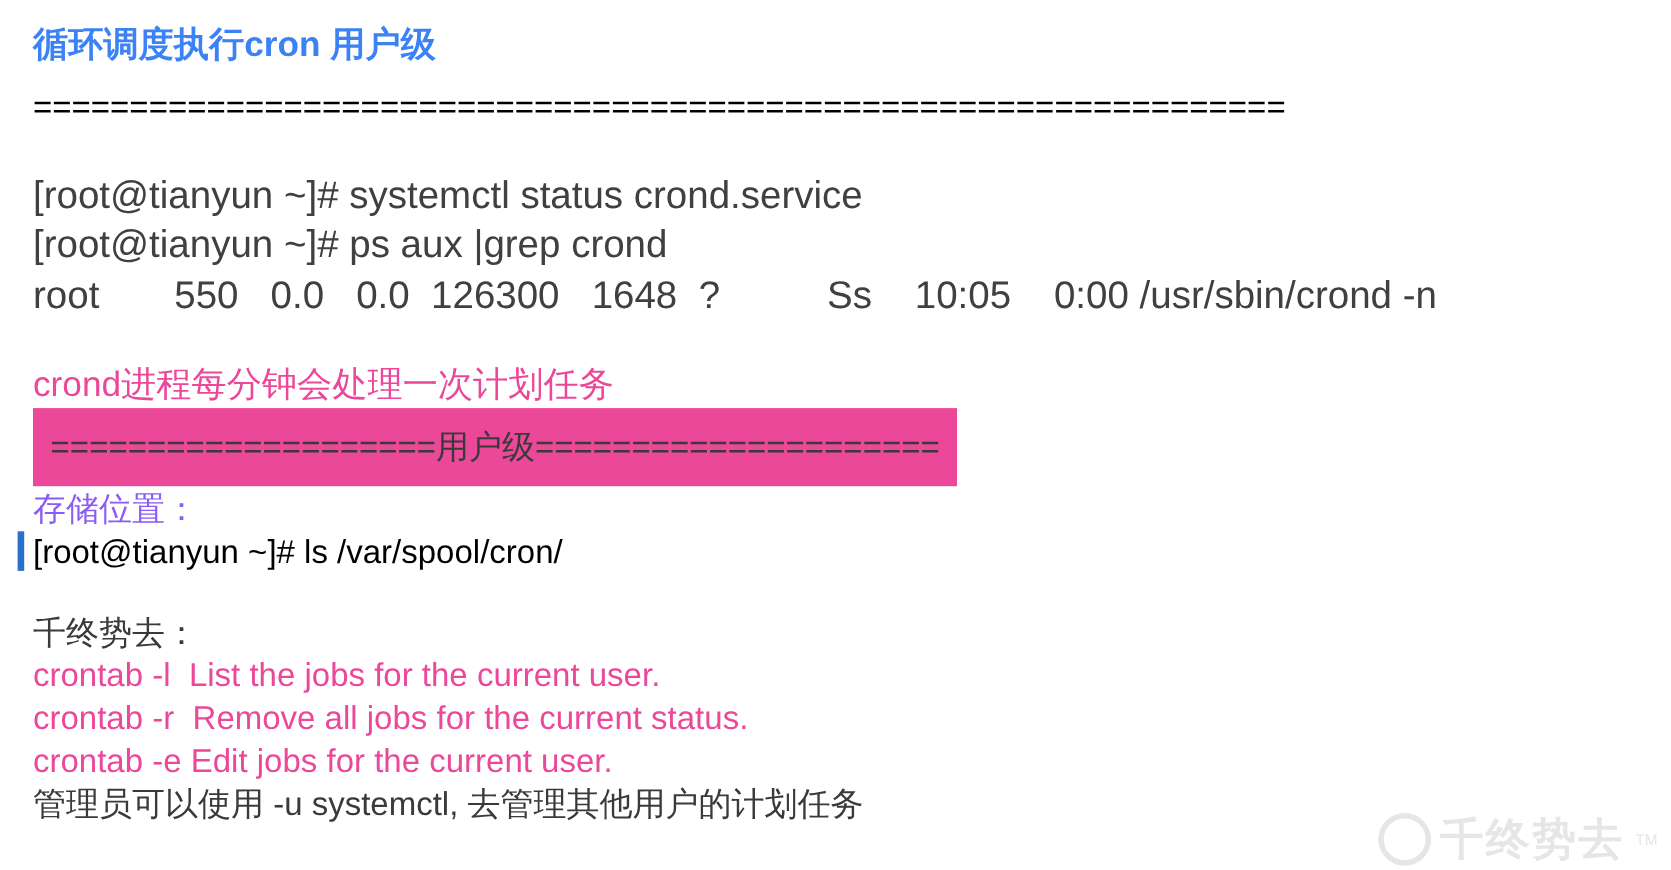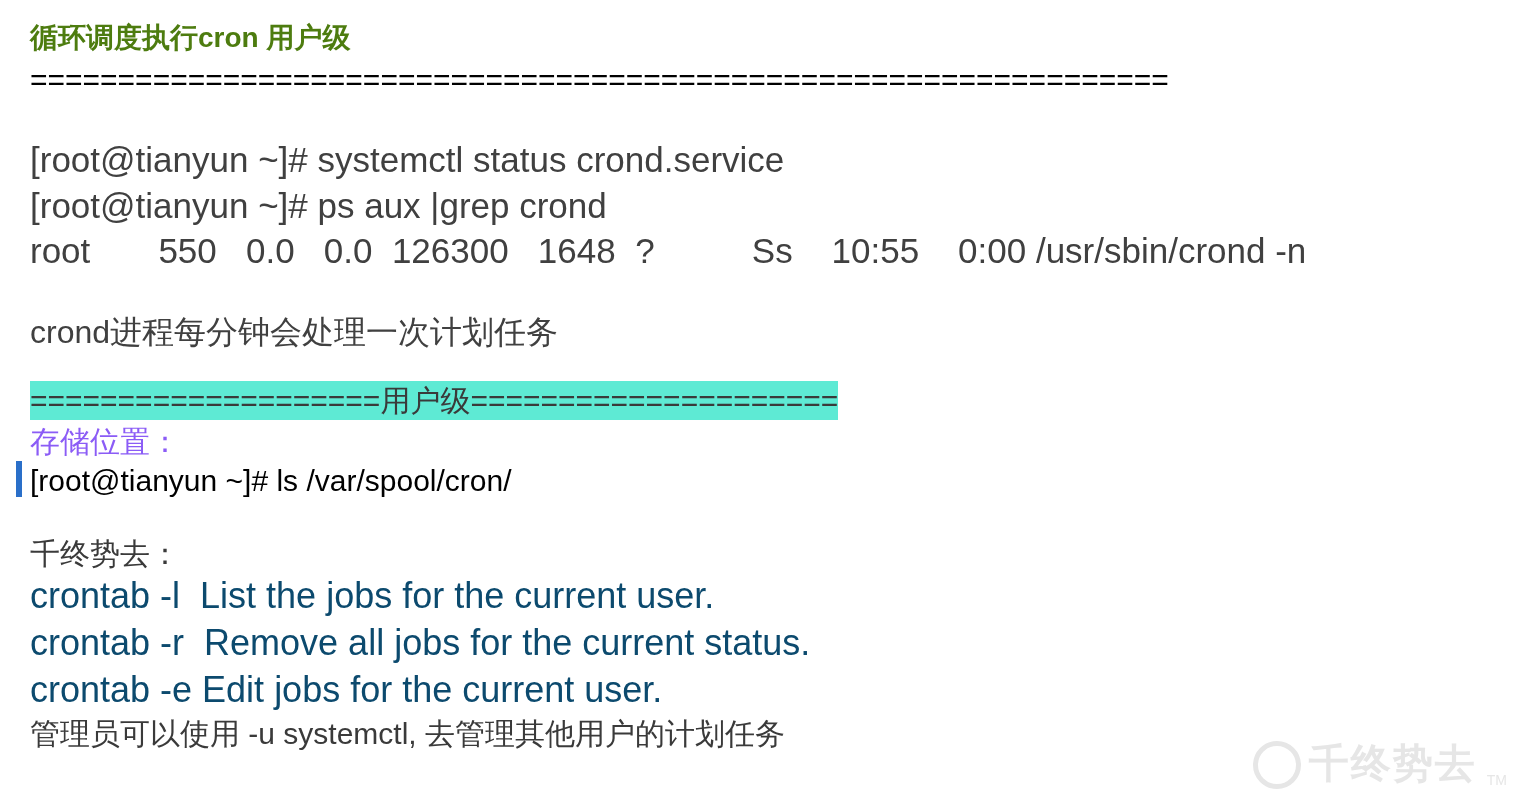--- a/index.html
+++ b/index.html
@@ -13,52 +13,51 @@
       padding: 20px 30px;
       font-size: 30px;
       line-height: 1.3;
       color: #000;
       width: 1519px;
       height: 791px;
       overflow: hidden;
       position: relative;
     }
     .title {
-      color: #4d7c0f;
-      font-size: 28px;
+      color: #3b82f6;
+      font-size: 32px;
       font-weight: bold;
-      margin-bottom: 4px;
+      margin-bottom: 16px;
     }
     .separator-top {
       color: #000;
       font-size: 30px;
       letter-spacing: 0;
       white-space: nowrap;
       overflow: hidden;
     }
     .cmd-block {
       margin-top: 38px;
       font-size: 35px;
       color: #404040;
     }
     .cmd-line {
       white-space: pre;
     }
     .red-note {
-      color: #404040;
+      color: #ec4899;
       font-size: 32px;
       margin-top: 38px;
-      margin-bottom: 28px;
     }
     .highlighted-sep {
-      background: #5eead4;
+      background: #ec4899;
       display: inline-block;
       font-size: 30px;
       color: #3a3a3a;
-      padding: 0;
+      padding: 16px;
       white-space: pre;
       margin-bottom: 2px;
     }
     .storage-label {
       font-size: 30px;
       color: #8b5cf6;
     }
     .cursor-line {
       position: relative;
     }
@@ -69,36 +68,36 @@
       width: 6px;
       height: 36px;
       background: #2a6fc9;
     }
     .mgmt-label {
       font-size: 30px;
       color: #3a3a3a;
       margin-top: 34px;
     }
     .mgmt-line {
-      font-size: 36px;
-      color: #0c4a6e;
+      font-size: 30px;
+      color: #ec4899;
       white-space: pre;
     }
     .admin-note {
       font-size: 30px;
       color: #3a3a3a;
     }
     .watermark {
       position: absolute;
       right: 12px;
       bottom: 2px;
       color: #e6e6e6;
       font-size: 40px;
       display: flex;
-      align-items: flex-end;
+      align-items: center;
       gap: 8px;
     }
     .watermark-circle {
       width: 48px;
       height: 48px;
       border: 5px solid #e6e6e6;
       border-radius: 50%;
       display: inline-block;
     }
     .watermark-text {
@@ -113,21 +112,21 @@
   </style>
 </head>
 <body>
 
 <div class="title">循环调度执行cron  用户级</div>
 <div class="separator-top">=================================================================</div>
 
 <div class="cmd-block">
   <div class="cmd-line">[root@tianyun ~]# systemctl status crond.service</div>
   <div class="cmd-line">[root@tianyun ~]# ps aux |grep crond</div>
-  <div class="cmd-line">root       550   0.0   0.0  126300   1648  ?          Ss    10:55    0:00 /usr/sbin/crond -n</div>
+  <div class="cmd-line">root       550   0.0   0.0  126300   1648  ?          Ss    10:05    0:00 /usr/sbin/crond -n</div>
 </div>
 
 <div class="red-note">crond进程每分钟会处理一次计划任务</div>
 
 <div>
   <span class="highlighted-sep">====================用户级=====================</span>
 </div>
 
 <div class="storage-label">存储位置：</div>
 

